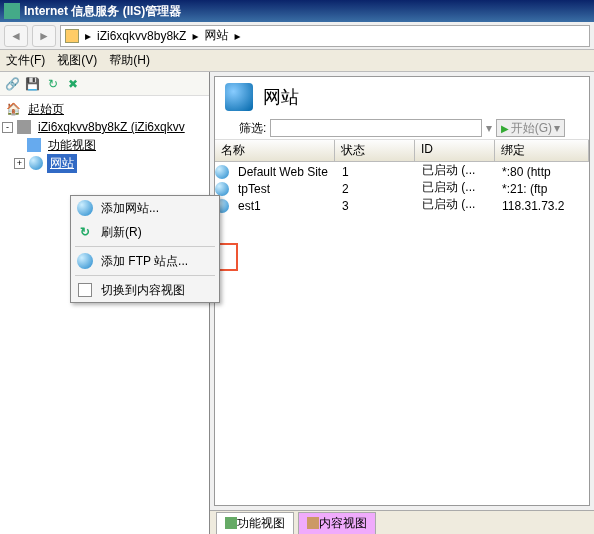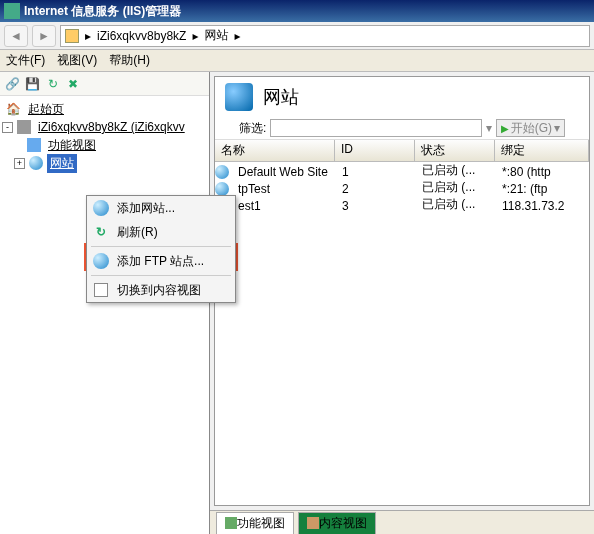--- a/index.html
+++ b/index.html
@@ -50,25 +50,25 @@
 .grid-body .row { display: flex; height: 17px; align-items: flex-end; }
 .grid-body .cell { padding: 0 6px; white-space: nowrap; overflow: hidden; }
 .col-name { width: 120px; }
 .col-id { width: 80px; }
 .col-status { width: 80px; }
 .col-bind { flex: 1; }
 .row-icon { width: 14px; height: 14px; background: radial-gradient(circle at 30% 30%, #cef, #28c); border-radius: 50%; margin-right: 3px; flex-shrink: 0; }
 
 .bottom-tabs { height: 24px; display: flex; align-items: center; padding: 0 6px; gap: 4px; background:#efebde; border-top:1px solid #aaa; }
 .tab { border: 1px solid #aaa; border-bottom: none; padding: 2px 8px; background:#fff; display:flex; align-items:center; gap:0; }
-.tab.inactive { background:#15803d; }
+.tab.inactive { background:#f0abfc; }
 .tab-icon { width: 12px; height: 12px; background:#6a6; }
 .tab-icon.b { background:#c96; }
 
-.context-menu { position: absolute; left: 86px; top: 195px; width: 150px; background: #f4f4f4; border: 1px solid #888; box-shadow: 2px 2px 4px rgba(0,0,0,0.3); z-index: 100; }
+.context-menu { position: absolute; left: 70px; top: 195px; width: 150px; background: #f4f4f4; border: 1px solid #888; box-shadow: 2px 2px 4px rgba(0,0,0,0.3); z-index: 100; }
 .ctx-item { display: flex; align-items: center; height: 24px; padding: 0 6px; gap: 8px; }
 .ctx-sep { height: 1px; background: #ccc; margin: 2px 4px; }
 .ctx-icon { width: 16px; height: 16px; display:flex; align-items:center; justify-content:center; }
 .highlight-box { position:absolute; border: 2px solid #e53; pointer-events:none; left:84px; top:243px; width:154px; height:28px; }
 
 .globe { width:14px; height:14px; background: radial-gradient(circle at 30% 30%, #cef, #28c); border-radius:50%; }
 .globe-lg { width:16px; height:16px; background: radial-gradient(circle at 30% 30%, #cef, #28c); border-radius:50%; }
 .refresh-ic { color:#2a6; font-weight:bold; }
 .content-ic { width:14px; height:14px; border:1px solid #888; background:#fff; }
 .server-ic { width:14px; height:14px; background:#999; }
@@ -153,22 +153,22 @@
         <span style="color:#888">▾</span>
         <div class="go-btn">
           <span class="play-icon">▶</span>
           <span>开始(G)</span>
           <span>▾</span>
         </div>
       </div>
       <div class="grid">
         <div class="grid-header">
           <div class="col col-name">名称</div>
+          <div class="col col-status">状态</div>
           <div class="col col-id">ID</div>
-          <div class="col col-status">状态</div>
           <div class="col col-bind">绑定</div>
         </div>
         <div class="grid-body">
           <div class="row">
             <span class="row-icon"></span>
             <span class="cell col-name" style="width:104px">Default Web Site</span>
             <span class="cell col-id">1</span>
             <span class="cell col-status">已启动 (...</span>
             <span class="cell col-bind">*:80 (http</span>
           </div>

